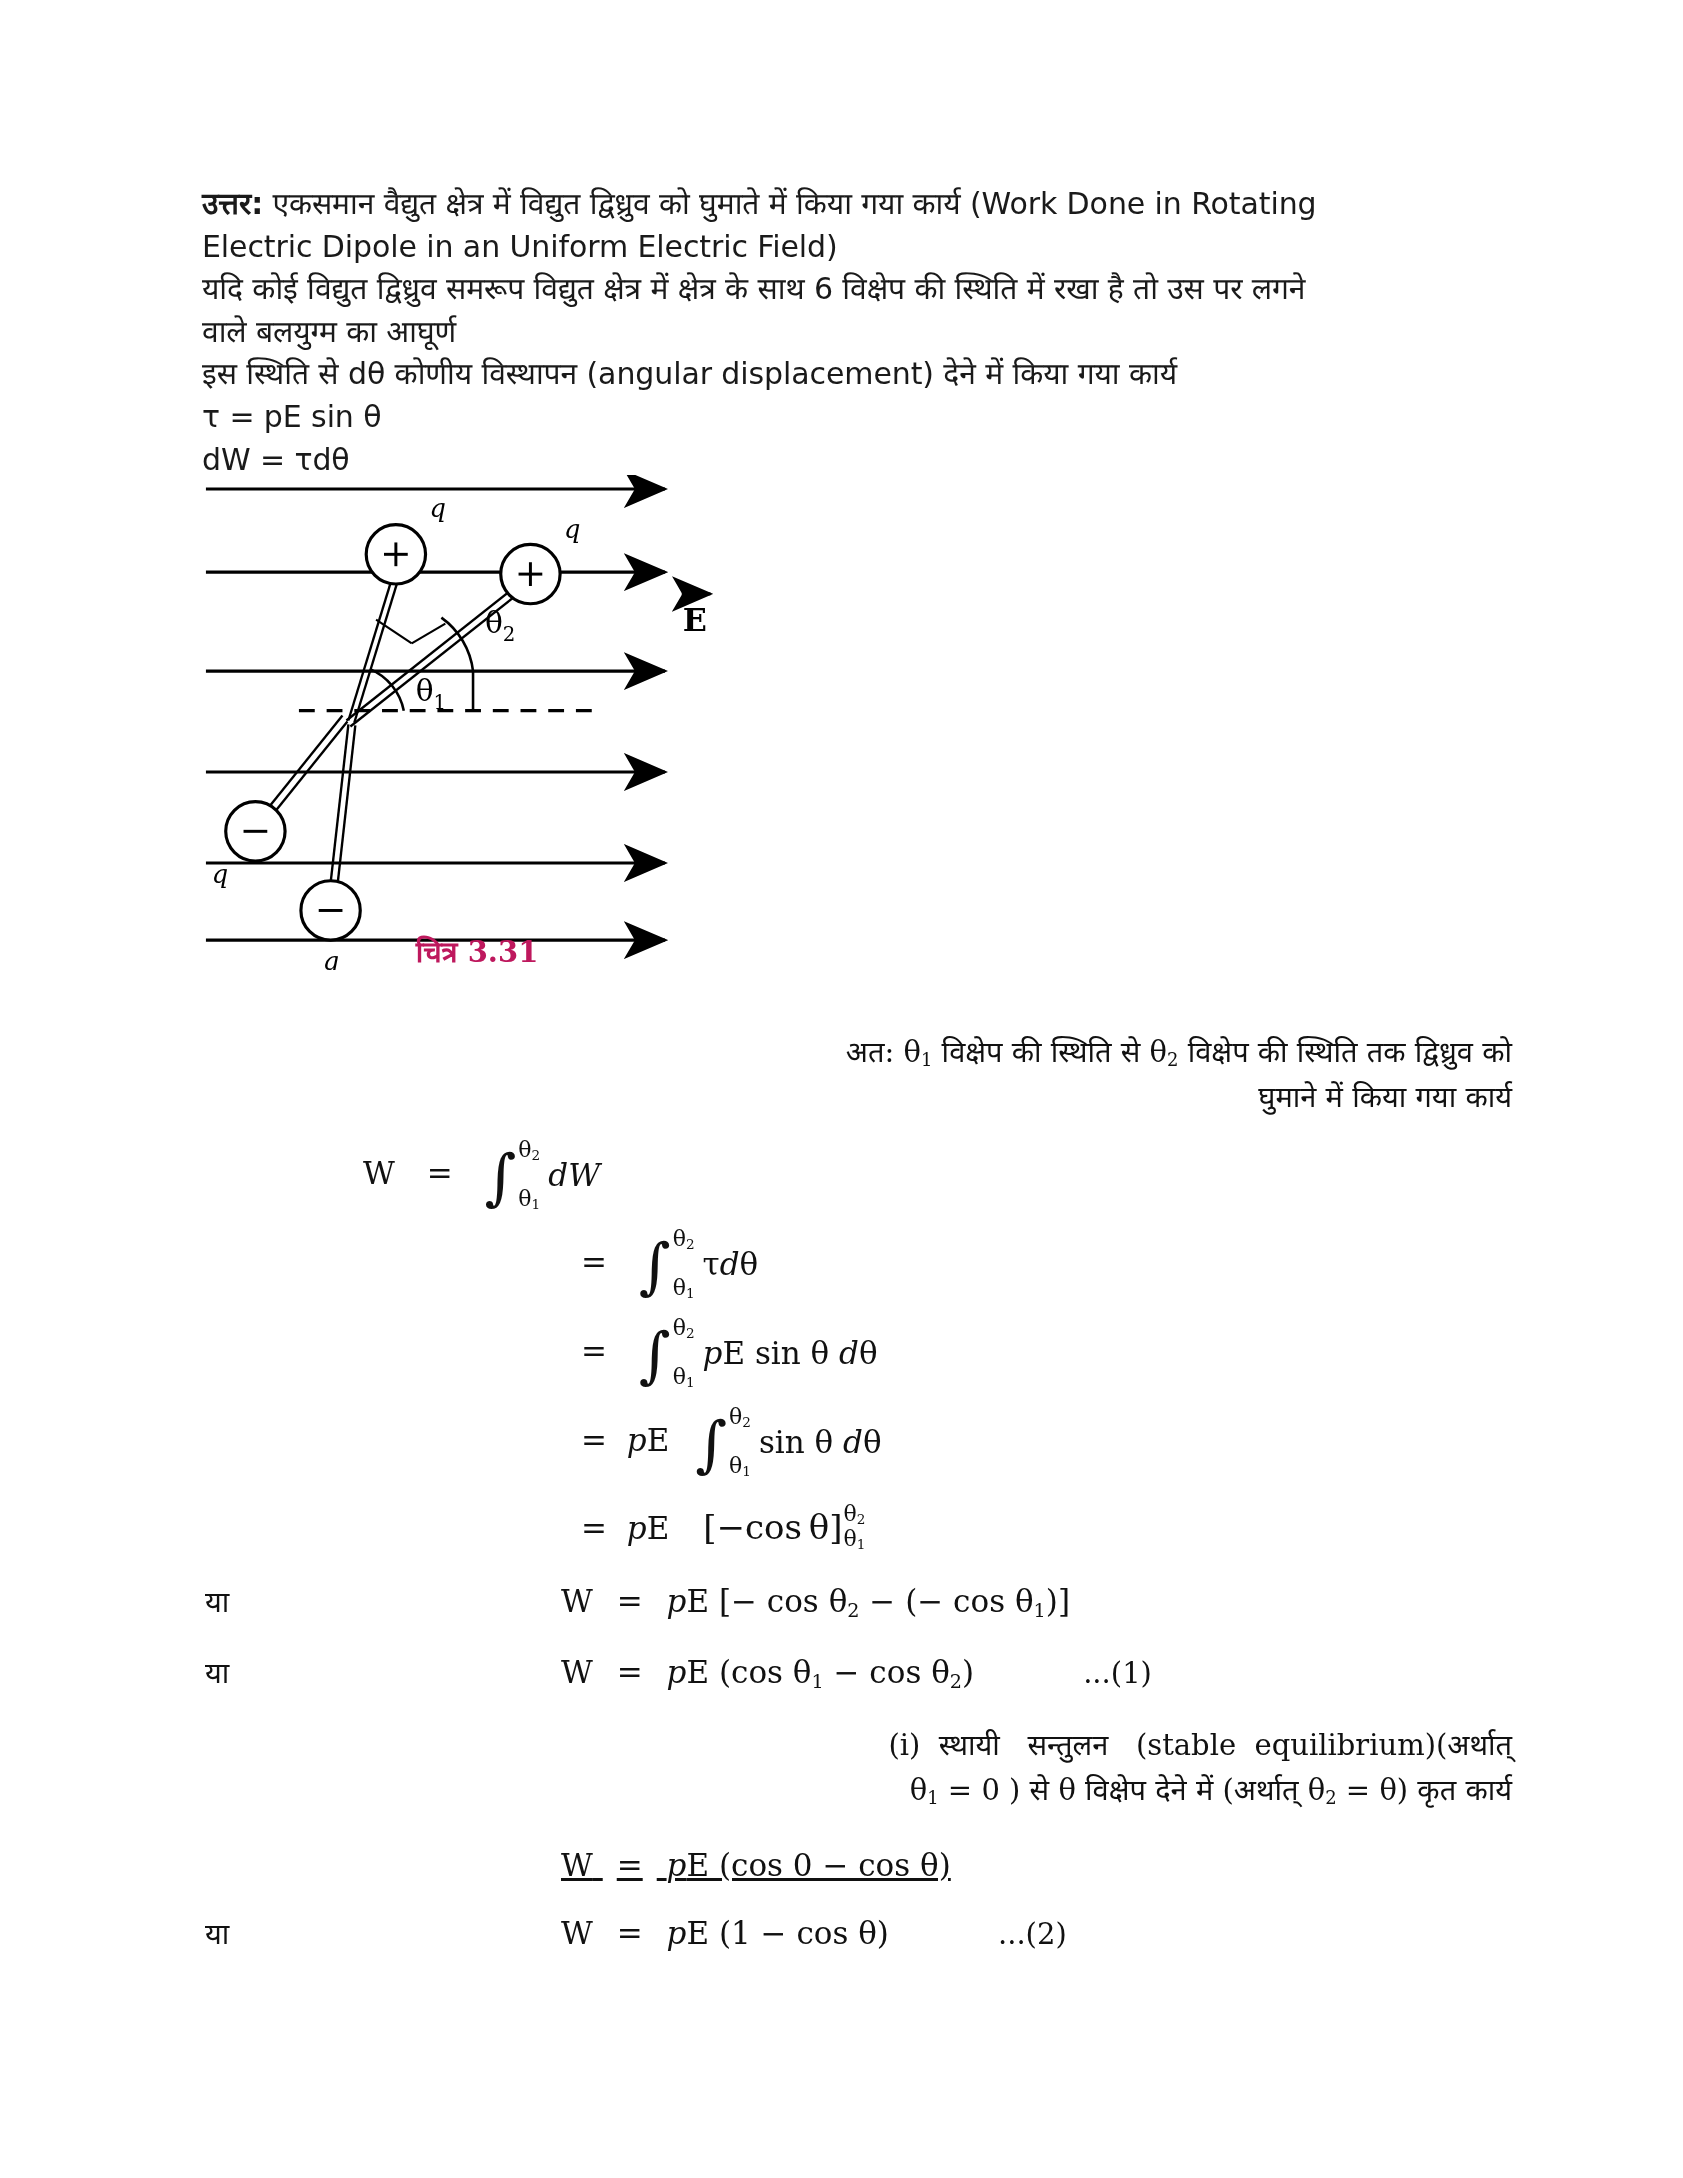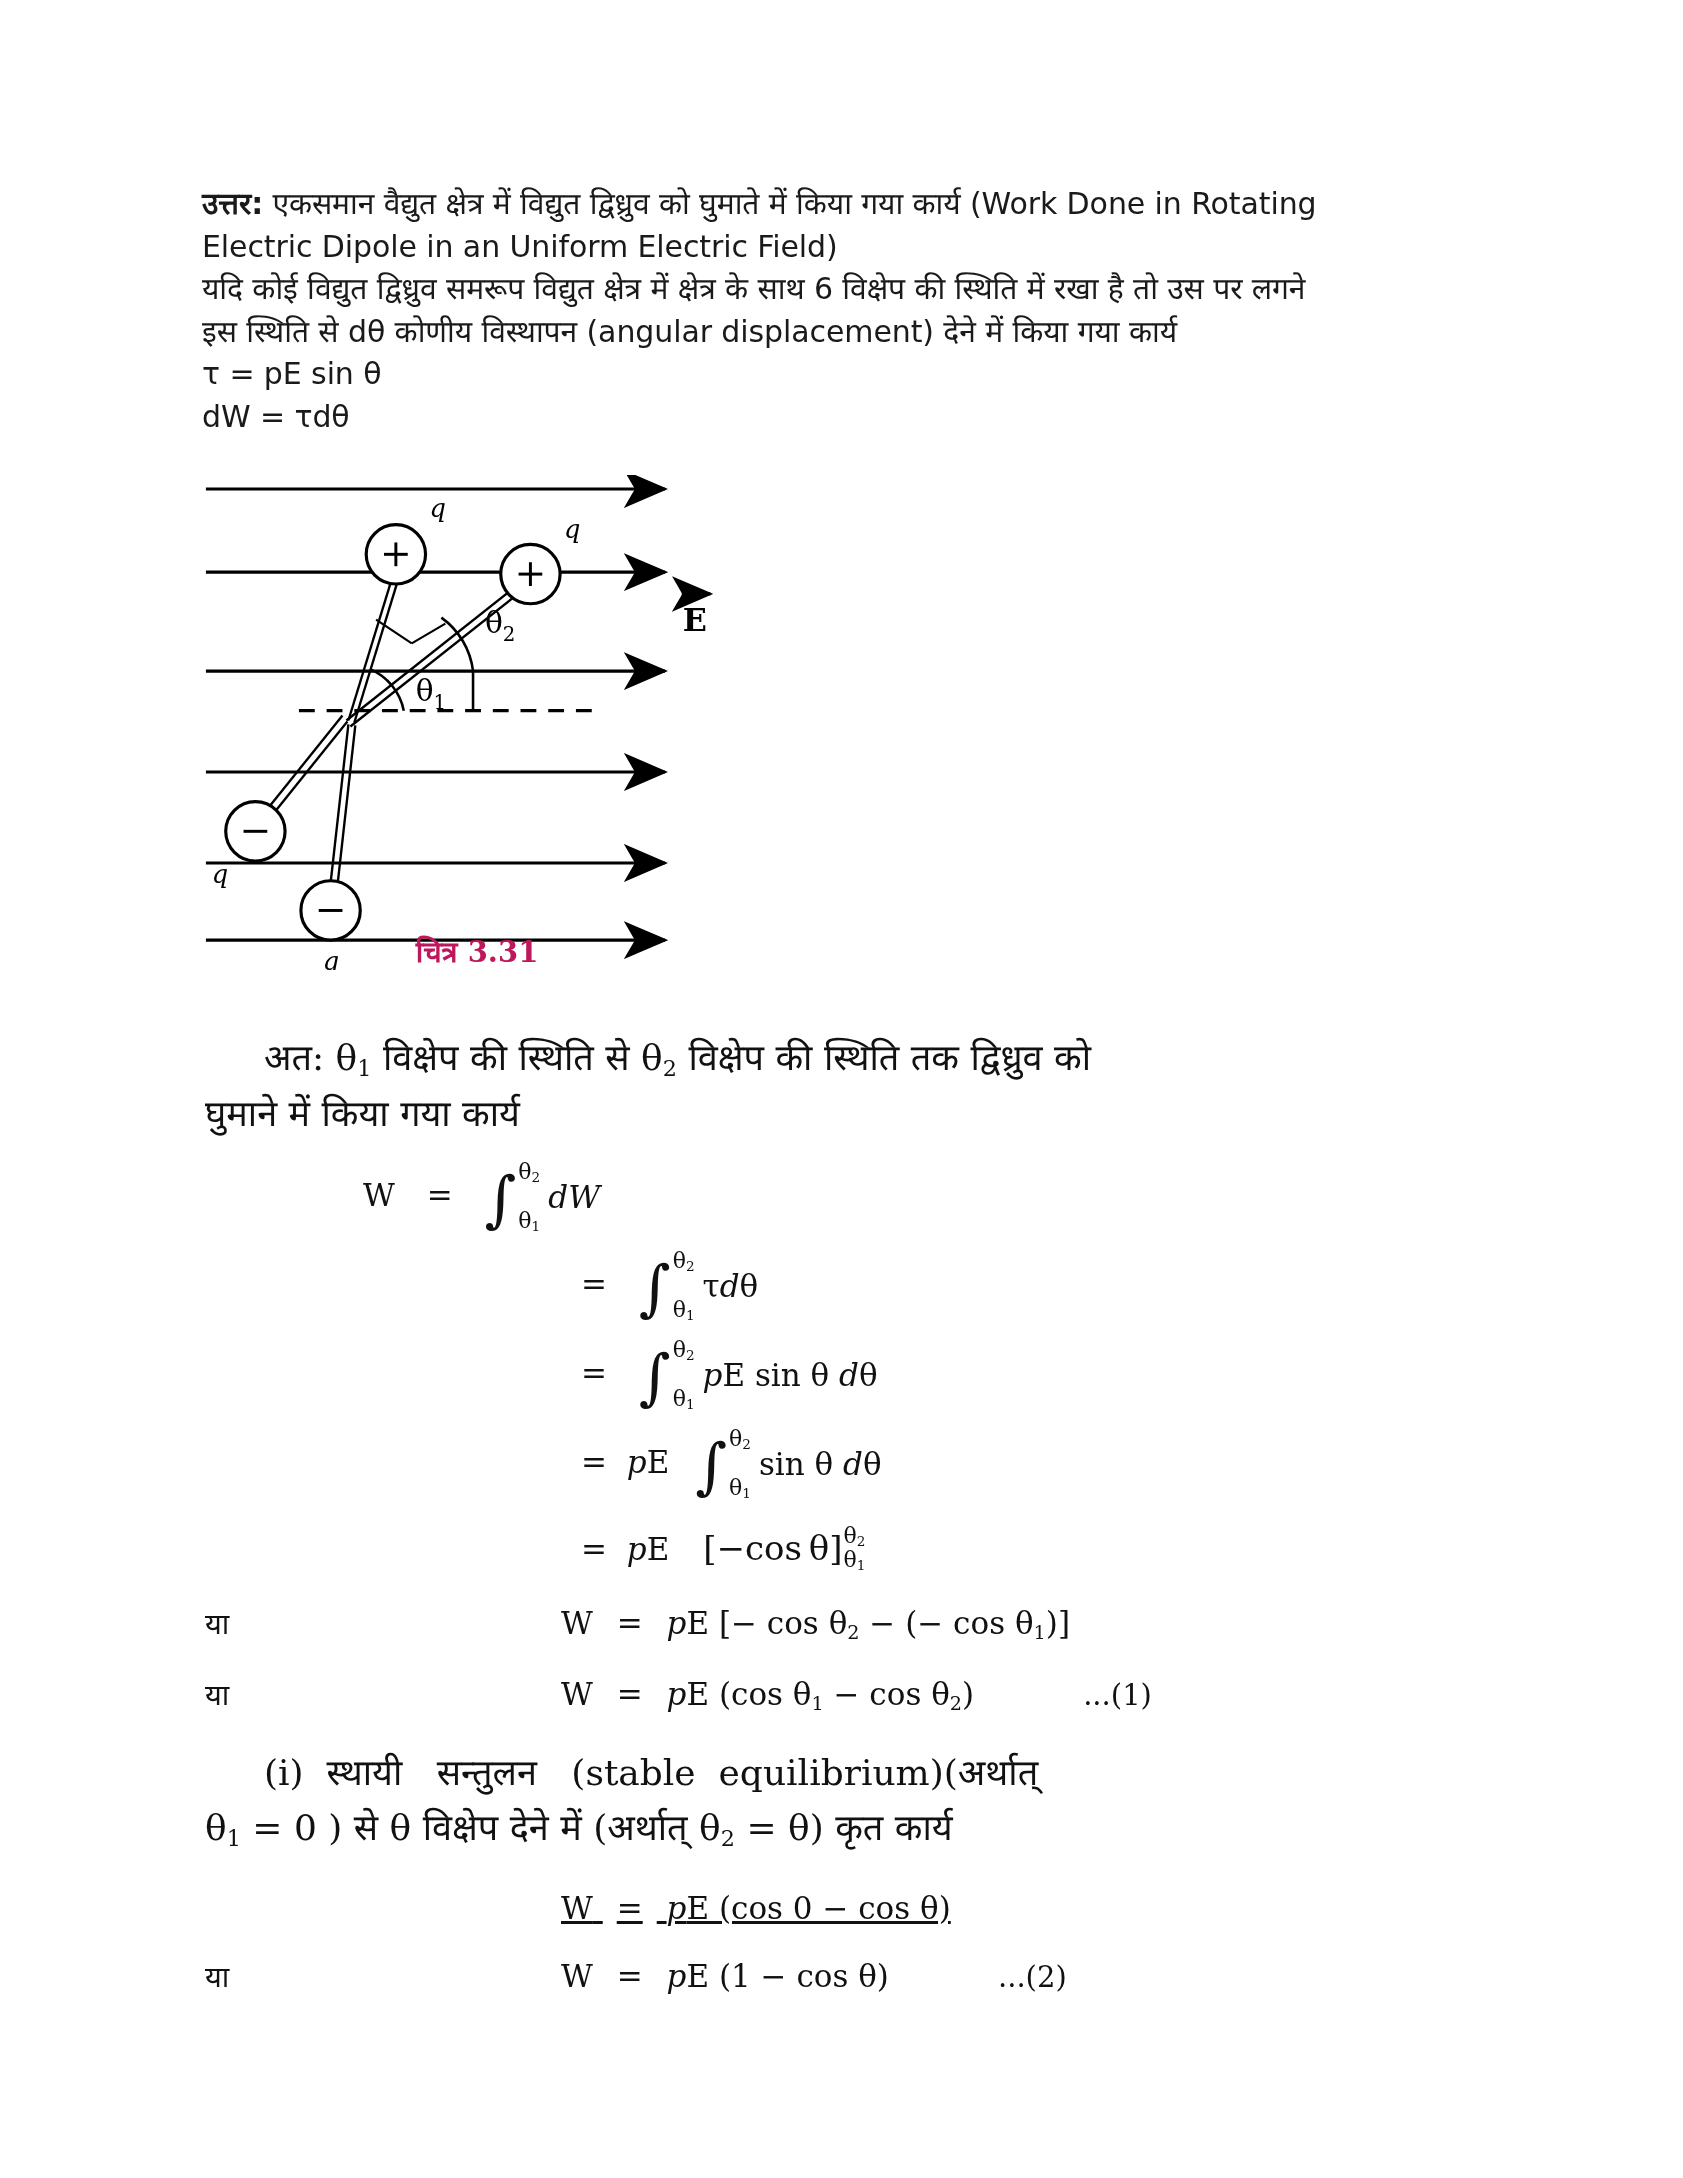--- a/index.html
+++ b/index.html
@@ -65,23 +65,23 @@
   
   .lower {
     position: absolute;
     left: 193px;
     top: 1030px;
     width: 1307px;
     font-family: "DejaVu Serif", serif;
     color: #111;
   }
   .para {
-    font-size: 36px;
+    font-size: 29px;
     line-height: 1.55;
-    text-align: left;
+    text-align: right;
   }
   .para .indent { display: inline-block; width: 59px; }
 
   
   .math-block { margin-top: 26px; }
   .mrow {
     display: flex;
     align-items: baseline;
     margin-bottom: 30px;
     font-family: "DejaVu Serif", serif;
@@ -145,20 +145,21 @@
 </style>
 </head>
 <body>
 
 <div id="page">
 
   <div class="intro">
     <span class="ln"><b>उत्तर:</b><span> एकसमान वैद्युत क्षेत्र में विद्युत द्विध्रुव को घुमाते में किया गया कार्य (Work Done in Rotating</span></span>
     <span class="ln">Electric Dipole in an Uniform Electric Field)</span>
     <span class="ln">यदि कोई विद्युत द्विध्रुव समरूप विद्युत क्षेत्र में क्षेत्र के साथ 6 विक्षेप की स्थिति में रखा है तो उस पर लगने</span>
+    <span class="ln">वाले बलयुग्म का आघूर्ण</span>
     <span class="ln">इस स्थिति से dθ कोणीय विस्थापन (angular displacement) देने में किया गया कार्य</span>
     <span class="ln eqline">τ = pE sin θ</span>
     <span class="ln eqline">dW = τdθ</span>
   </div>
 
   <div id="figure">
     <svg width="554" height="495" viewBox="0 0 560 500">
       <defs>
         <marker id="ah" markerWidth="14" markerHeight="12" refX="13" refY="6" orient="auto">
           <path d="M0,0 L14,6 L0,12 L3.5,6 Z" fill="#000"></path>

